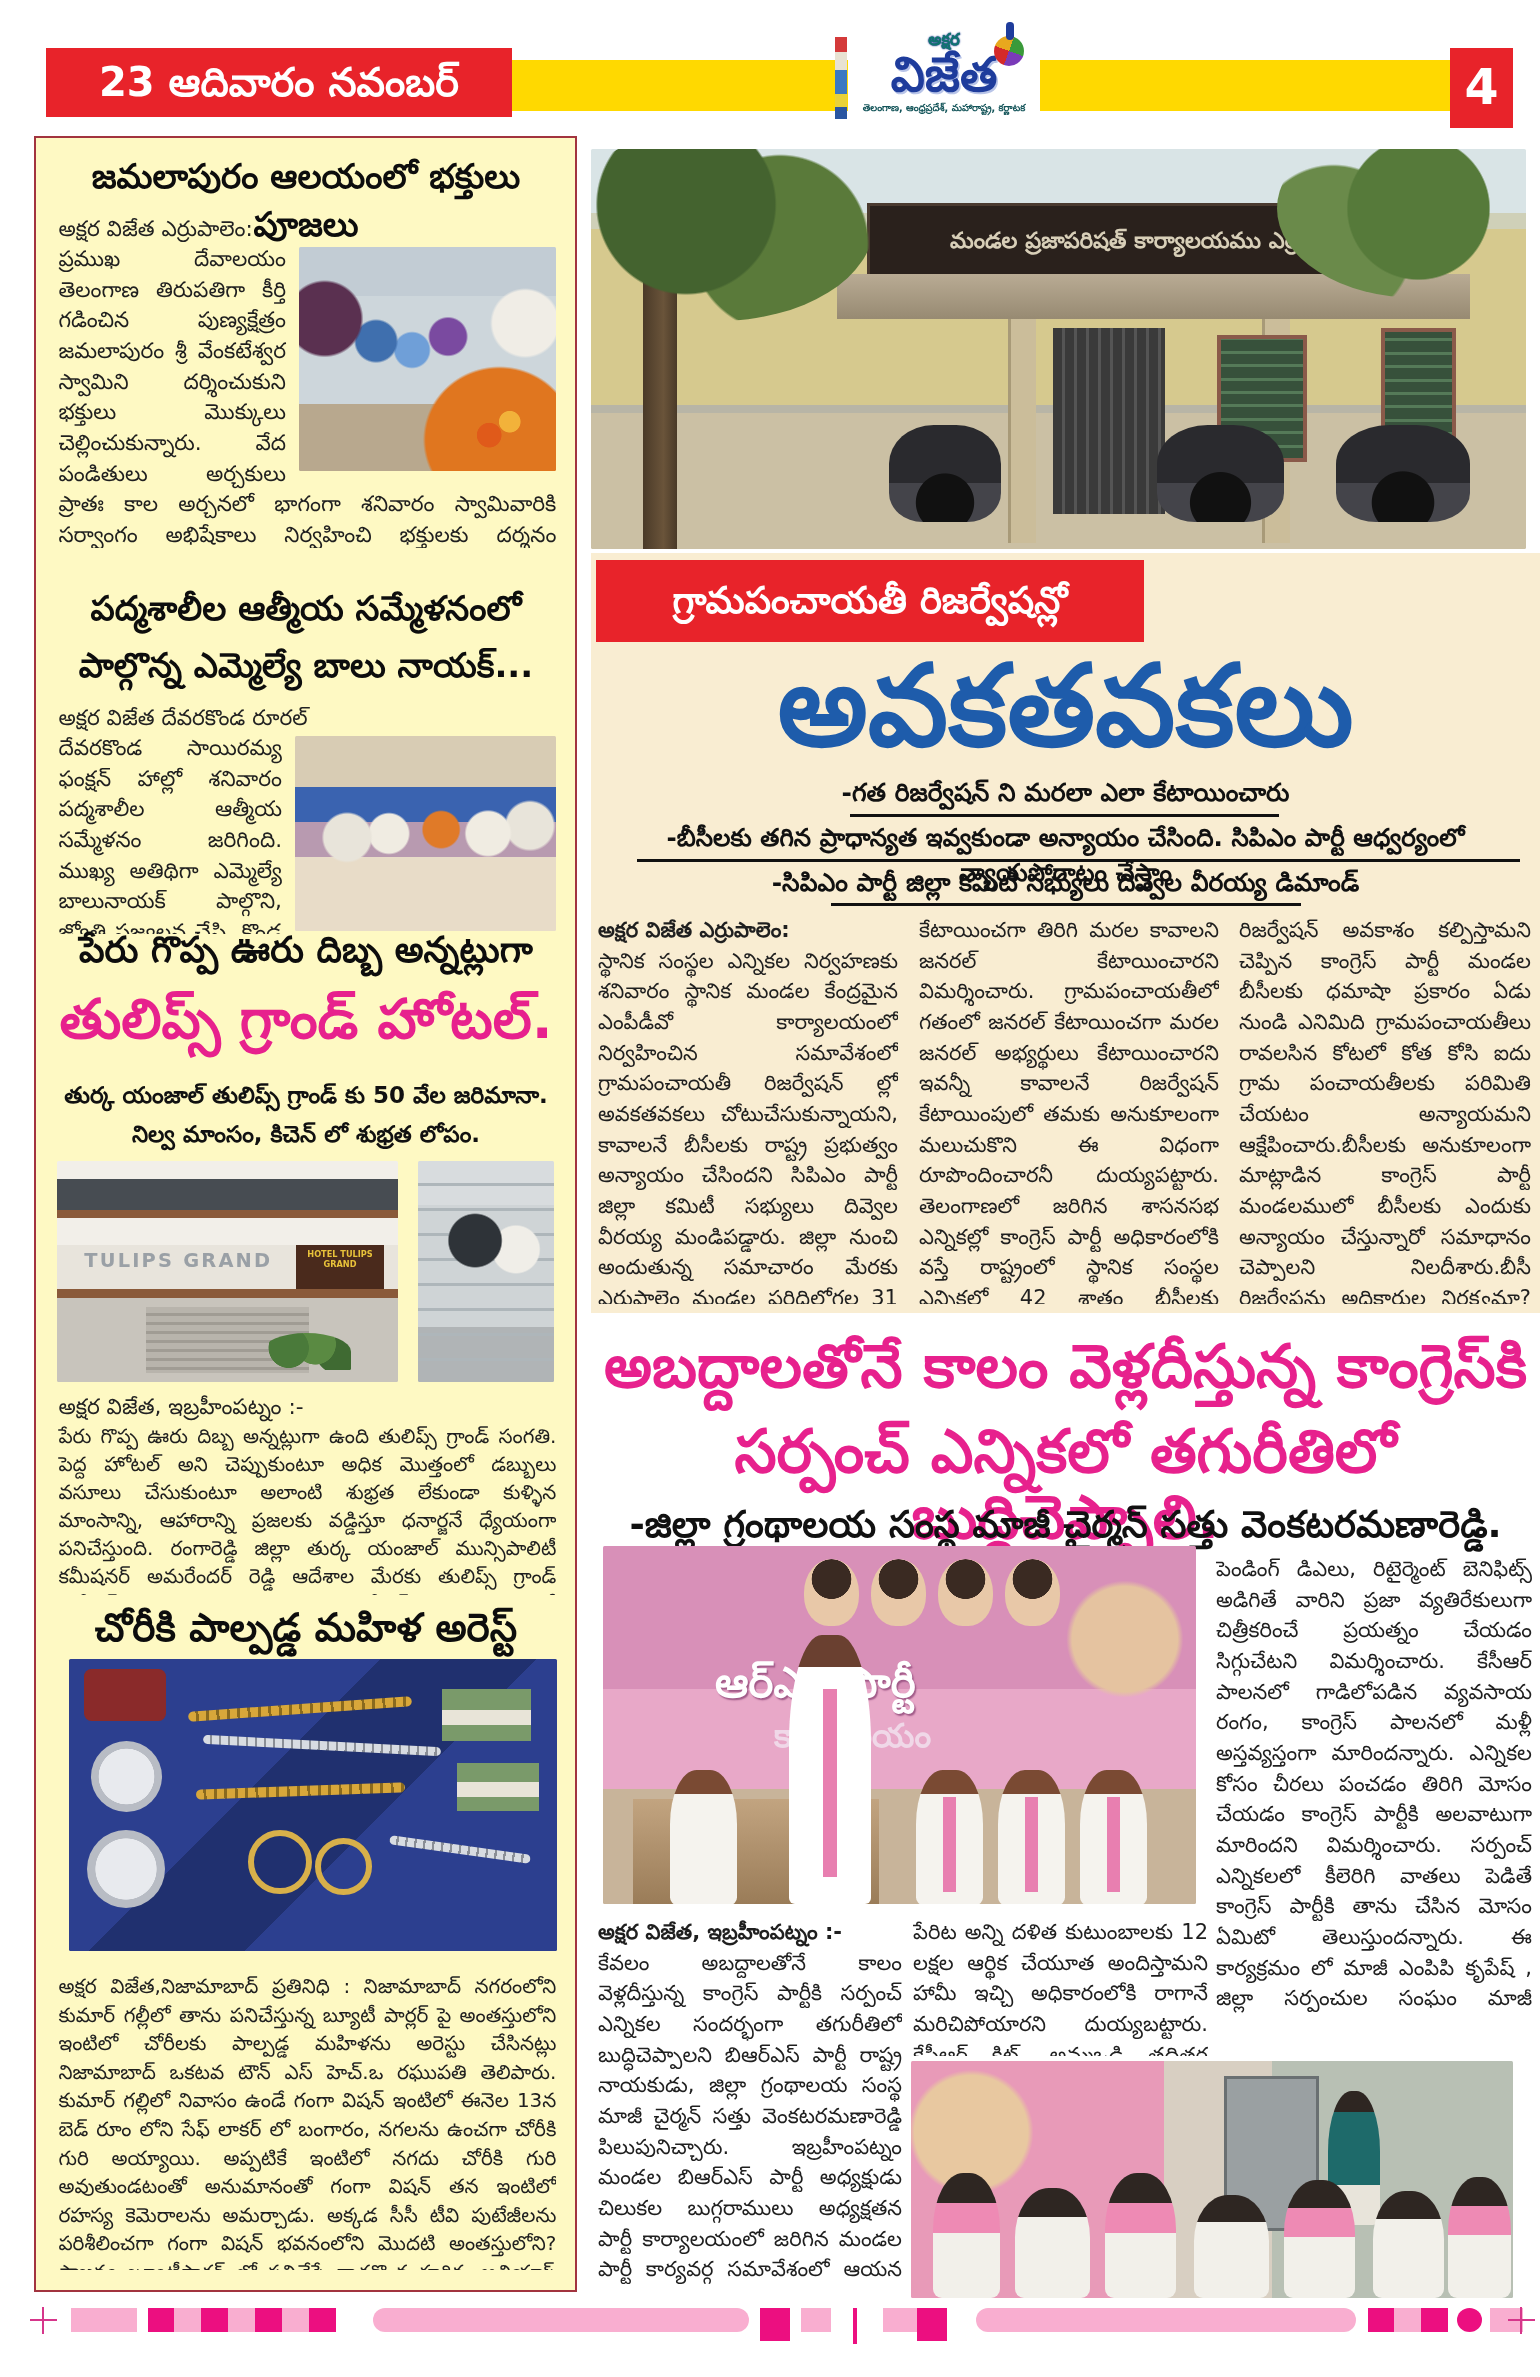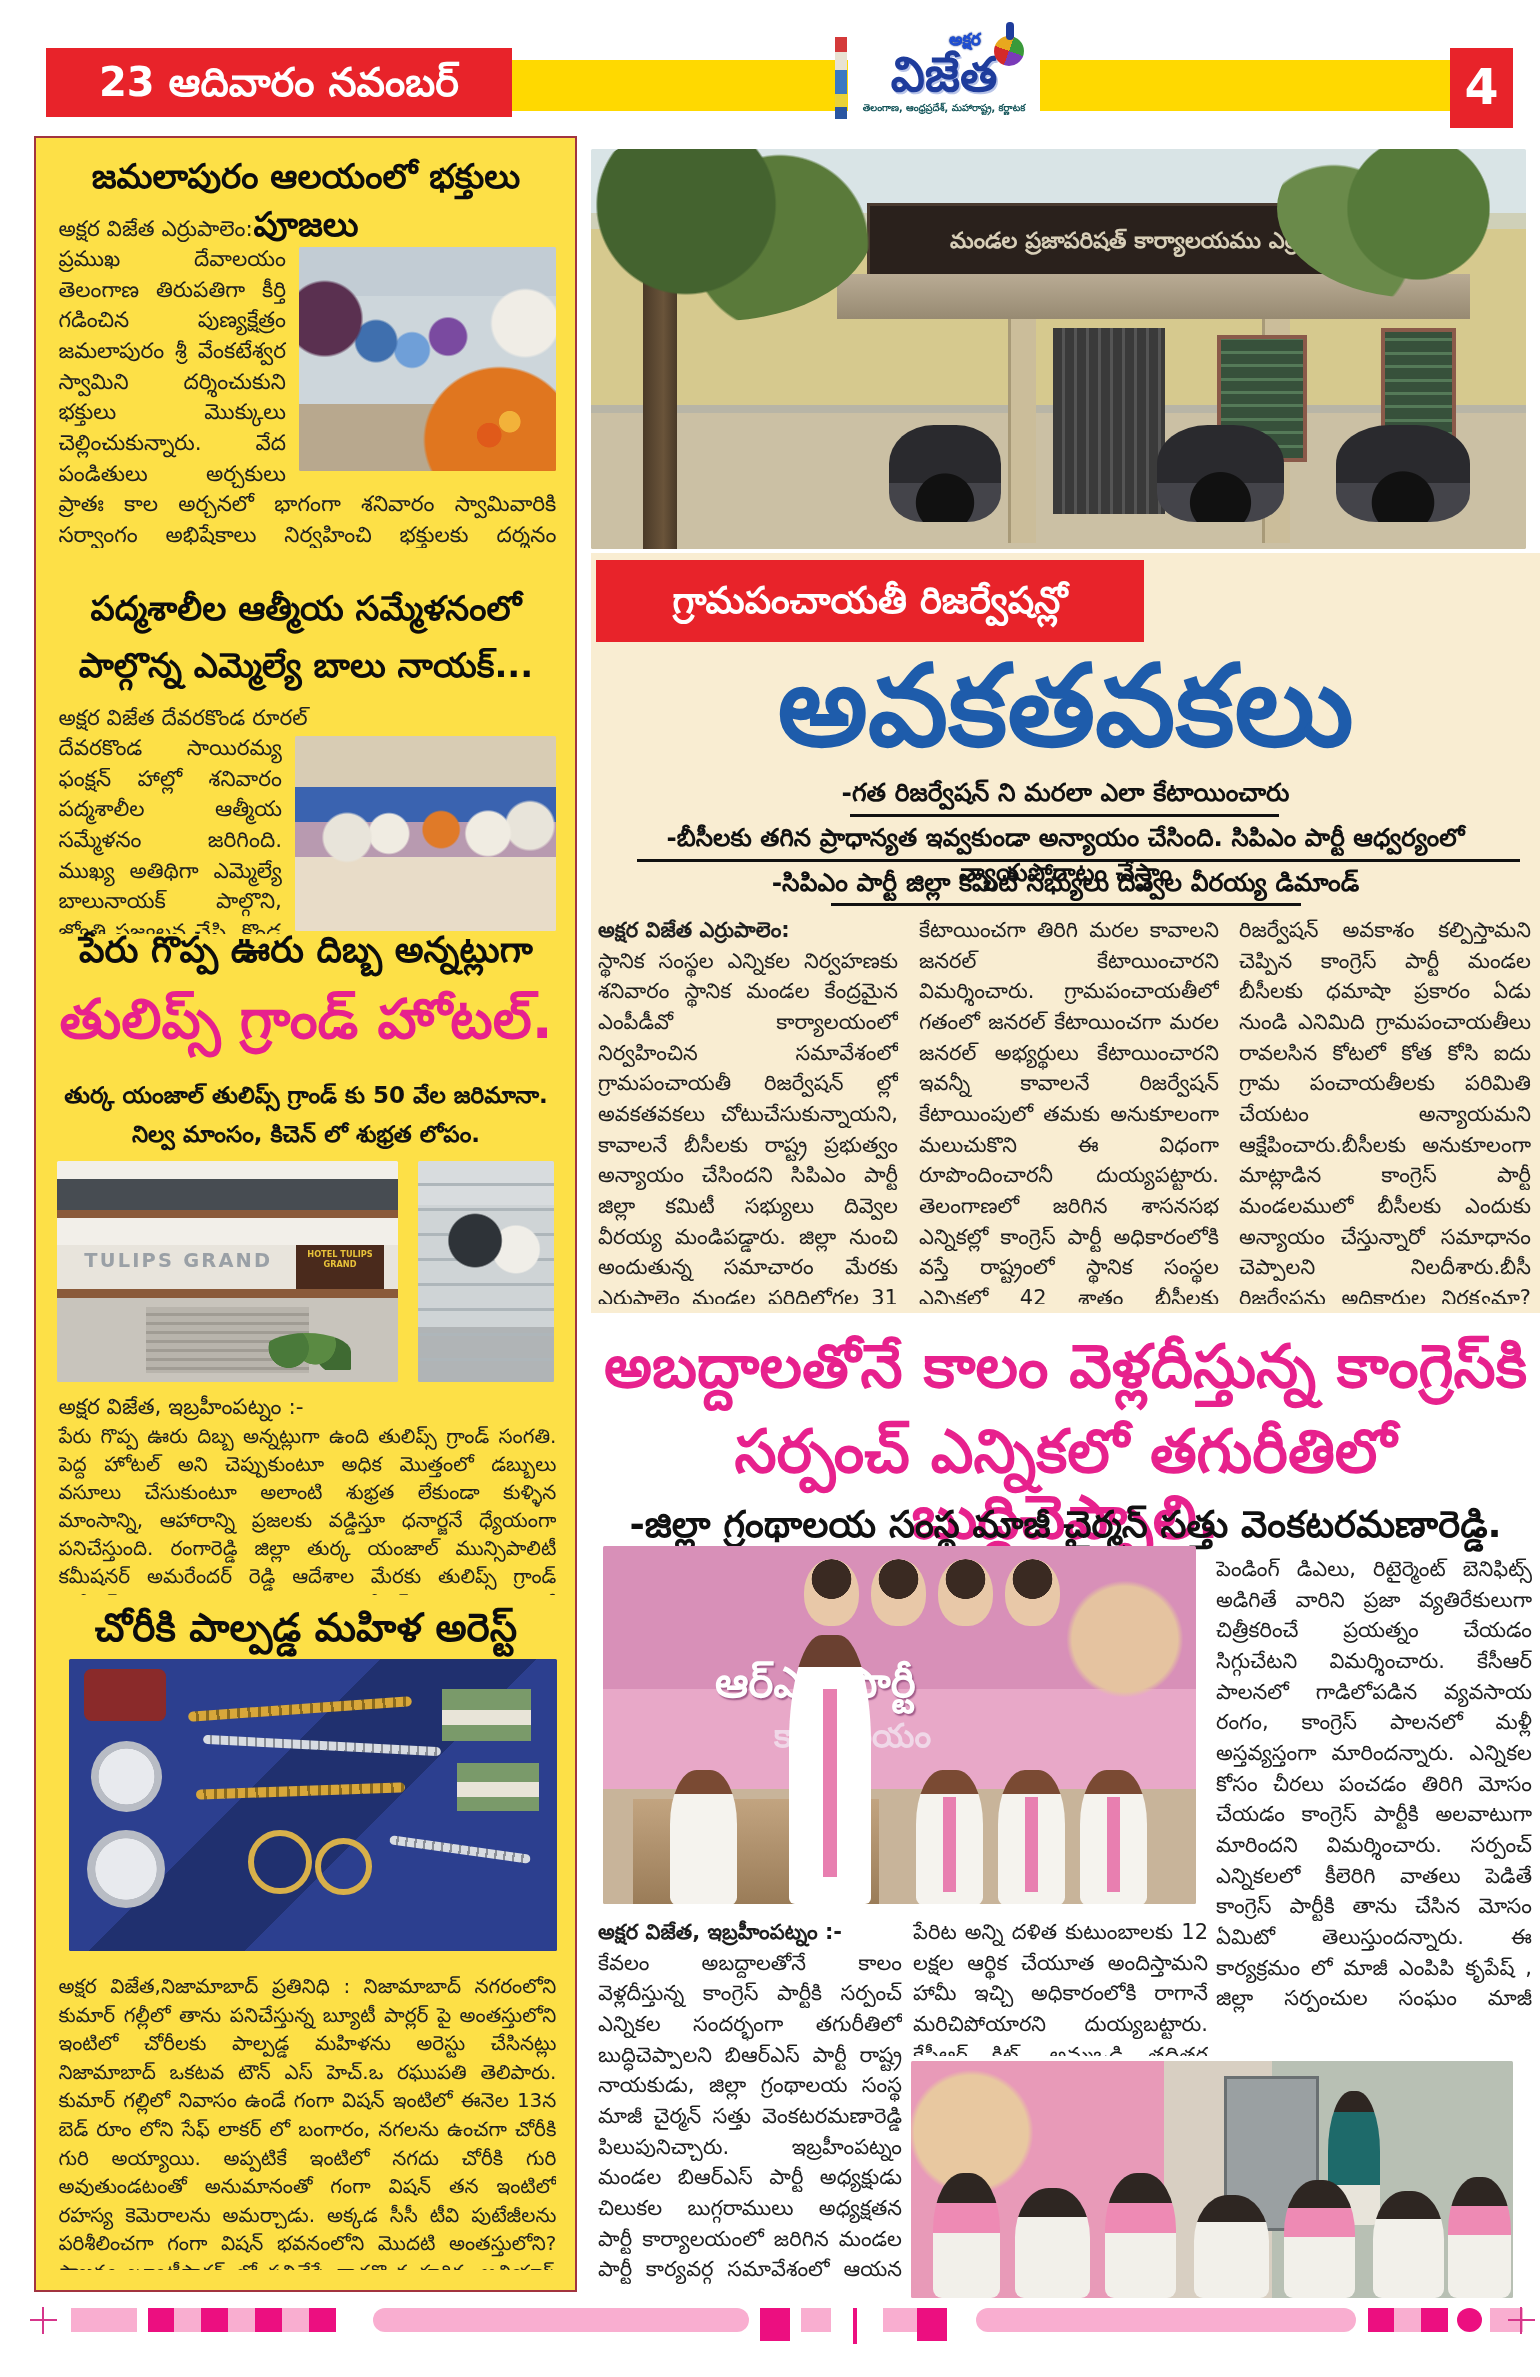--- a/index.html
+++ b/index.html
@@ -11,33 +11,33 @@
   .bold{font-weight:bold;}
   .clip{overflow:hidden;}
 
   
   .yellow-band{left:492px;top:60px;width:999px;height:51px;background:#ffd900;}
   .date-box{left:46px;top:48px;width:466px;height:69px;background:#e8232a;color:#fff;
             font-size:40px;font-weight:bold;line-height:69px;text-align:center;}
   .masthead{left:848px;top:16.4px;width:192px;height:109px;background:#ffffff;text-align:center;}
   .mast-strip{left:-13.4px;top:21px;width:12px;height:82px;
               background:linear-gradient(180deg,#d43a3a 0 18%,#e8e2d2 18% 40%,#3a78c2 40% 70%,#e8d23a 70% 85%,#2a56a0 85% 100%);}
-  .mast-pre{left:0;top:13.4px;width:100%;font-size:16.4px;font-weight:bold;color:#1d4ed8;
-            text-shadow:0 0 1.5px #1e3c8c,0 0 1.5px #1e3c8c;padding-left:21px;}
+  .mast-pre{left:0;top:13.4px;width:100%;font-size:16.4px;font-weight:bold;color:#0f766e;
+            text-shadow:0 0 1.5px #1e3c8c,0 0 1.5px #1e3c8c;}
   .mast-title{left:0;top:30px;width:100%;font-size:48px;font-weight:bold;color:#1e3c9c;
               text-shadow:1.5px 1.5px 0 #b8c4e8;text-align:center;}
   .peacock{left:146px;top:19.4px;width:30px;height:30px;border-radius:50%;
            background:conic-gradient(from 200deg,#d42a2a 0 25%,#e8a81e 25% 50%,#3a9a3a 50% 75%,#7a3ab8 75% 100%);}
   .peacock-head{left:158px;top:6px;width:7.5px;height:18px;background:#1e3c9c;border-radius:3.7px;}
   .mast-regions{left:0;top:86px;width:100%;font-size:9.7px;font-weight:bold;color:#14555a;}
   .pagenum-box{left:1450px;top:48px;width:63px;height:80px;background:#e8232a;color:#fff;
                font-size:49px;font-weight:bold;line-height:80px;text-align:center;}
 
   
-  .left-panel{left:34px;top:136px;width:539px;height:2152px;background:#fde047;border:2.2px solid #a2343f;}
+  .left-panel{left:34px;top:136px;width:539px;height:2152px;background:#fef9c3;border:2.2px solid #a2343f;}
   .lp-h1{left:12px;width:516px;font-size:34px;color:#0d0d0d;}
   .lp-byline{left:22.4px;font-size:21.6px;color:#222;}
   .lp-body{left:22.4px;width:498px;font-size:21.6px;line-height:1.42;color:#1f1f1f;}
   .float-photo{float:right;margin:3px 0 7.5px 13.4px;}
 
   .tulips-kicker{left:12px;width:516px;font-size:36px;color:#0d0d0d;}
   .tulips-head{left:12px;width:516px;font-size:55px;color:#e7218d;}
   .tulips-sub{left:12px;width:516px;font-size:23px;color:#111;}
 
   

